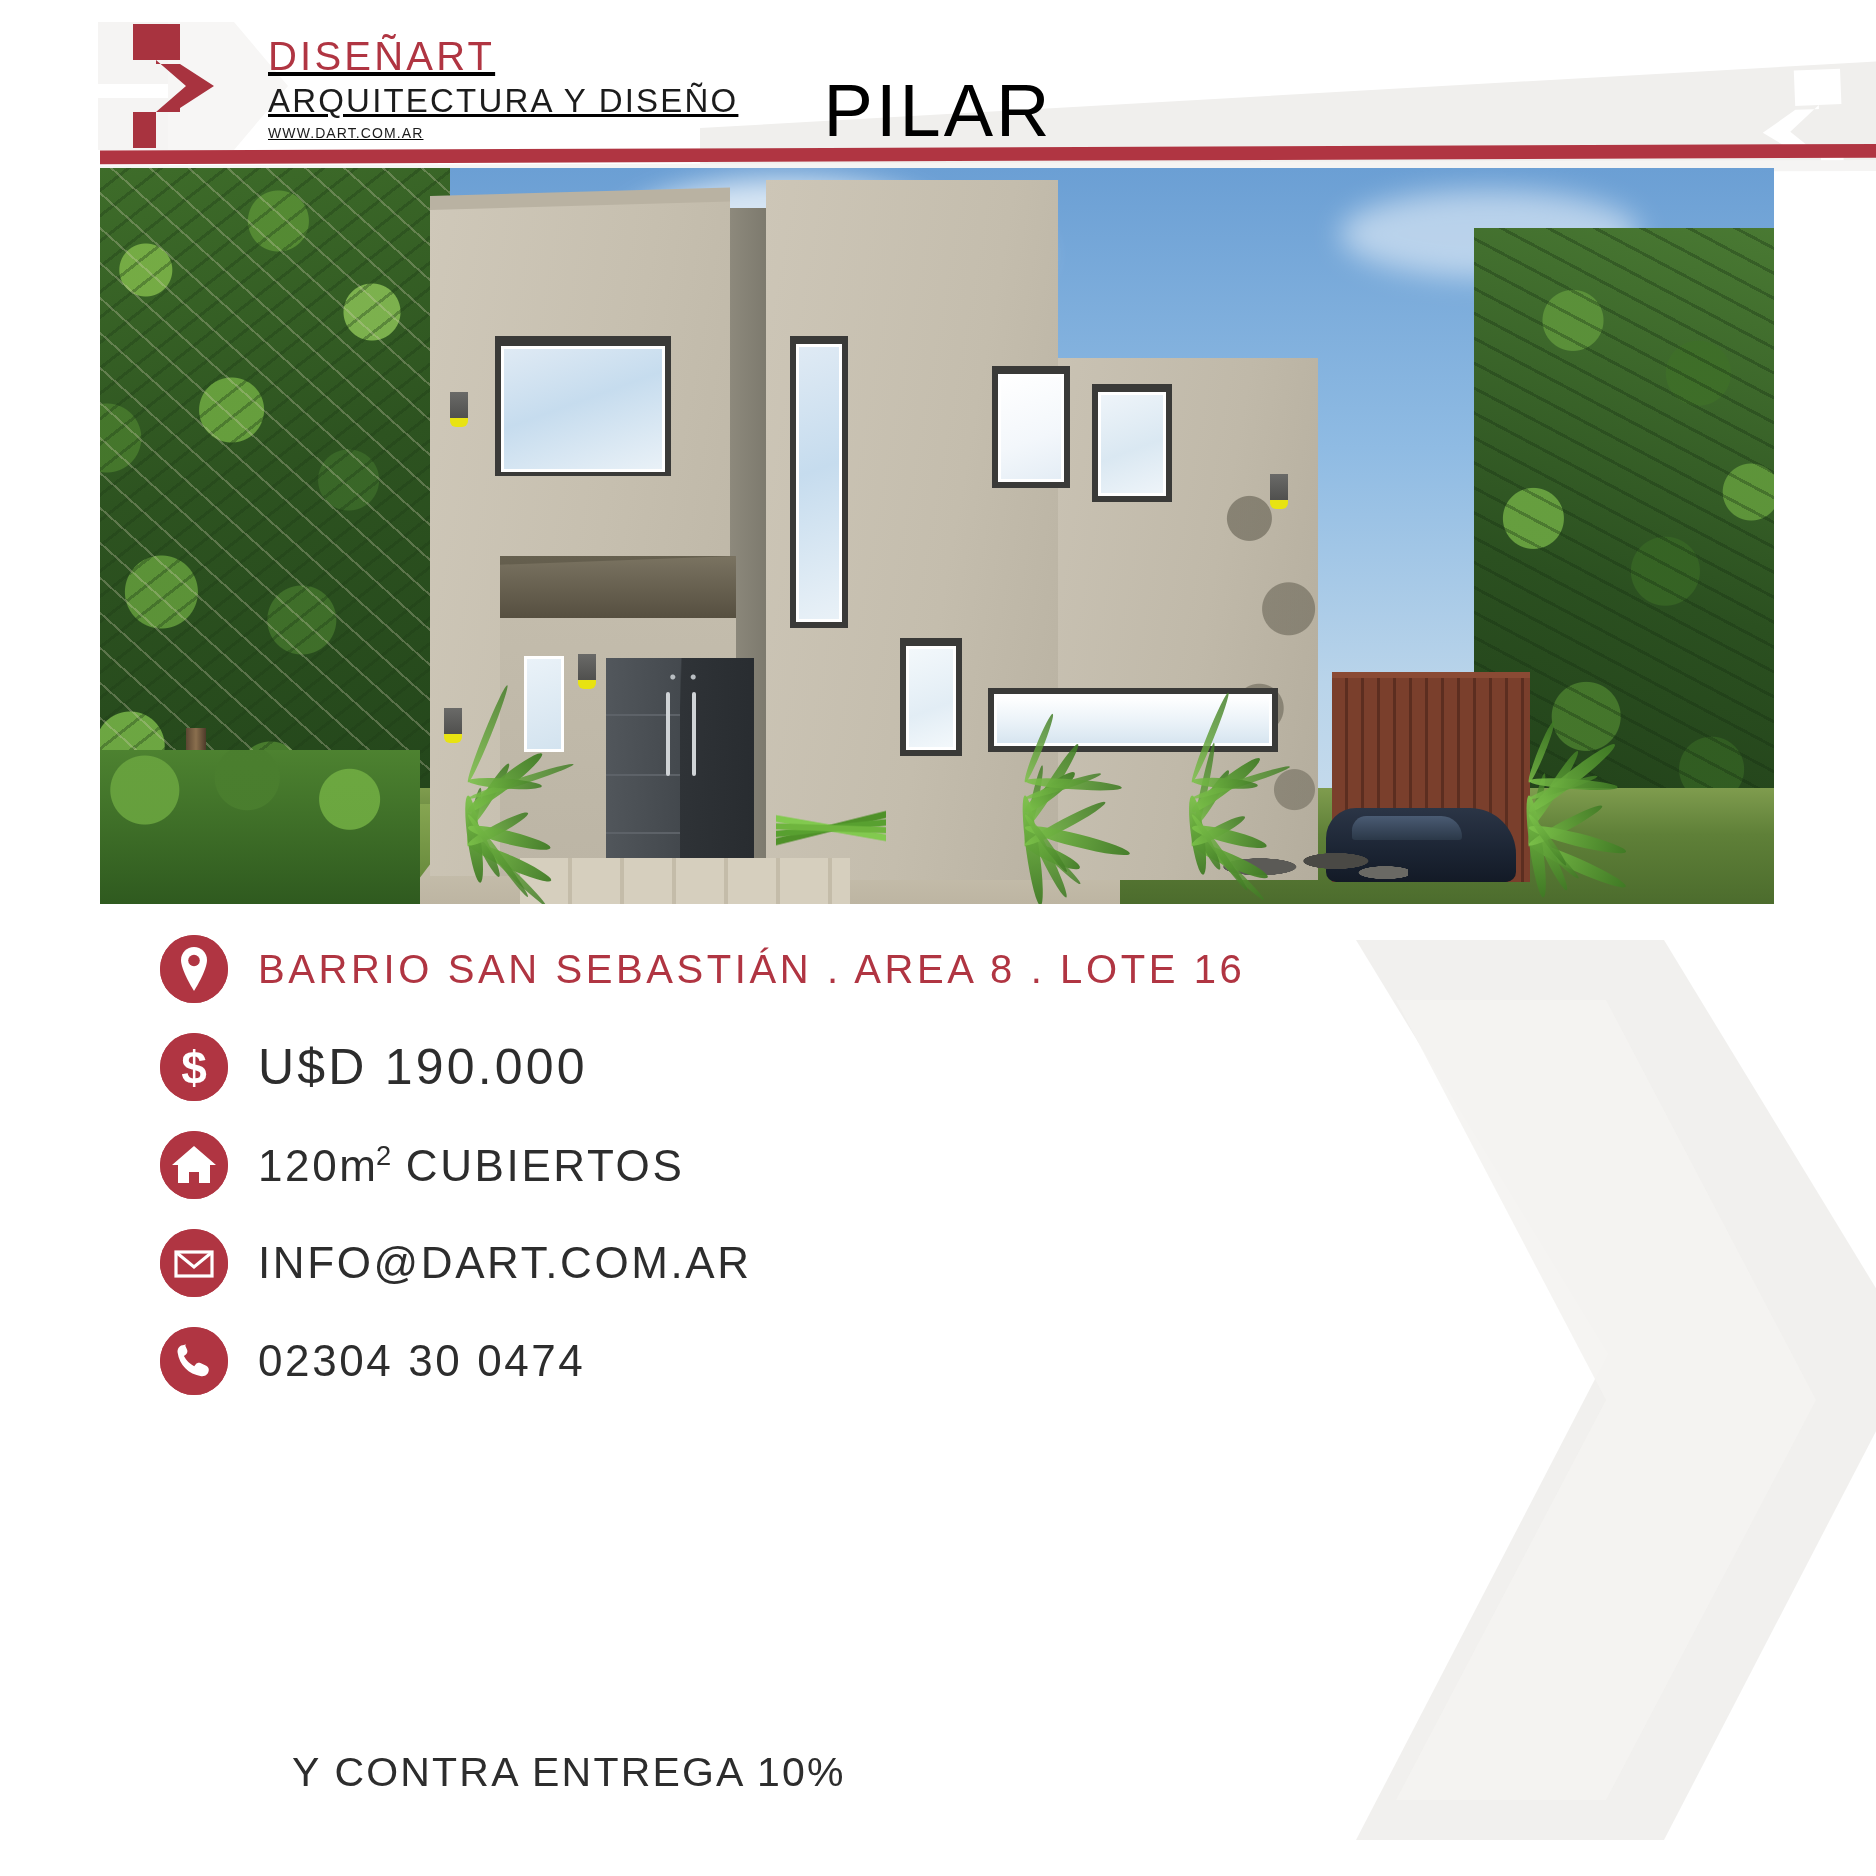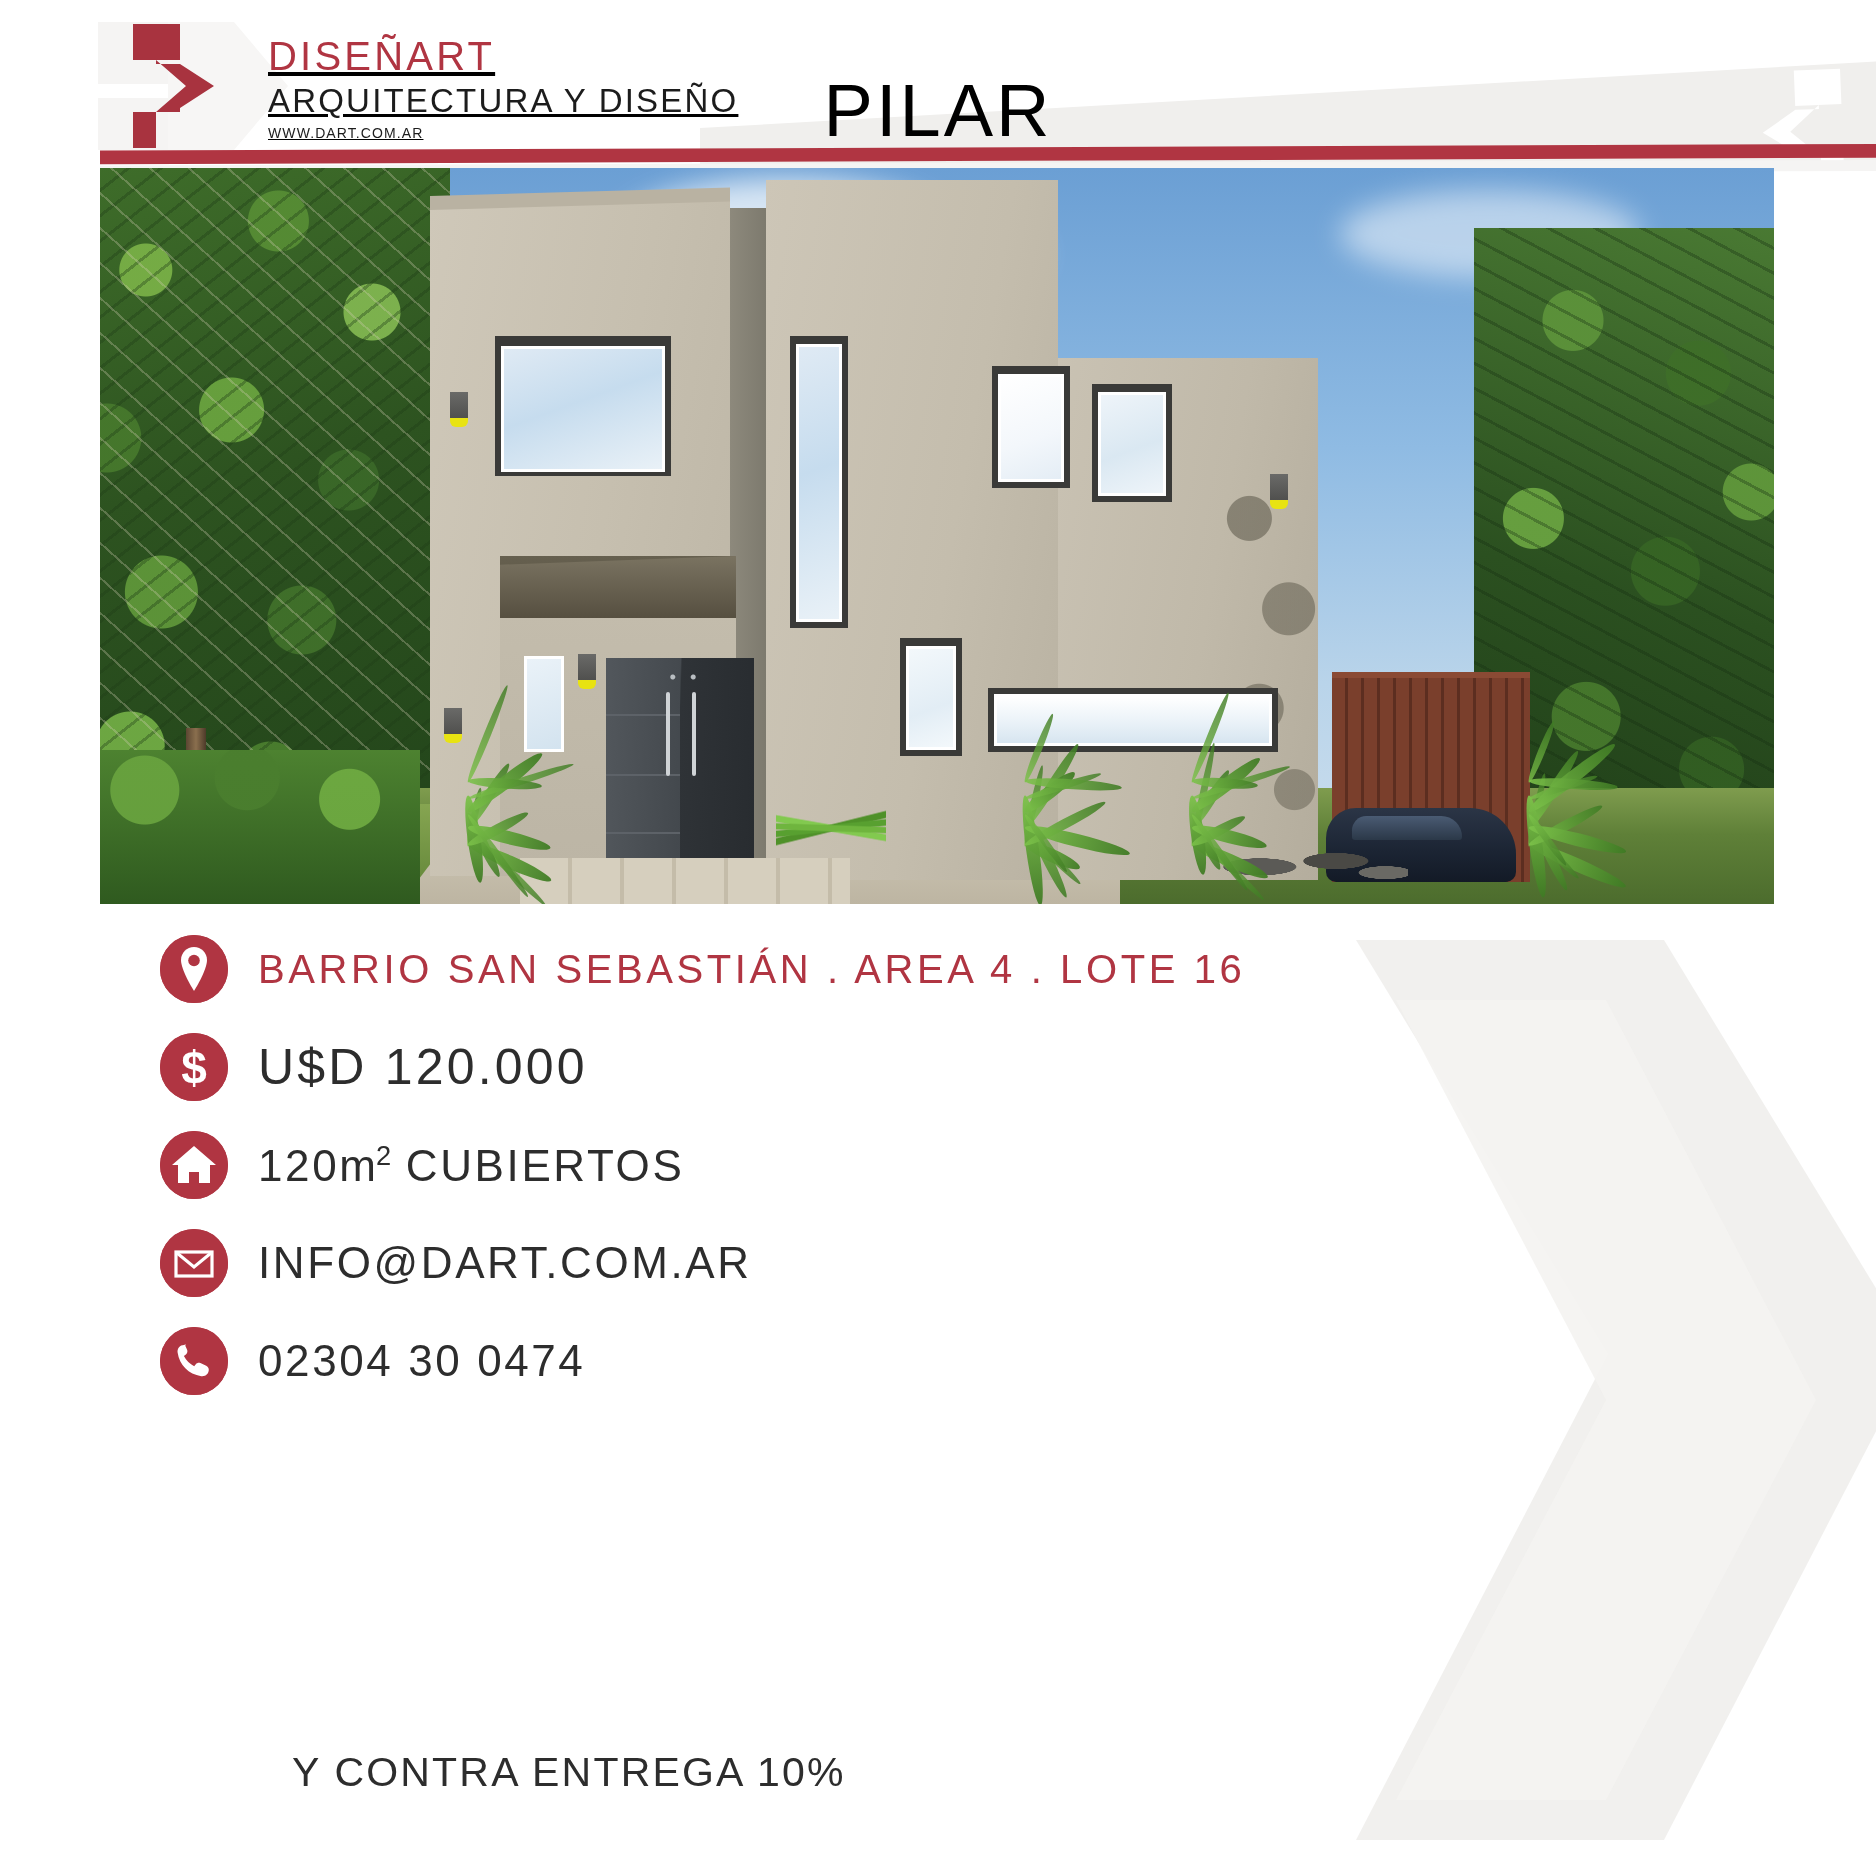--- a/index.html
+++ b/index.html
@@ -606,31 +606,31 @@
   <div class="info-list">
 
     <div class="info-row">
       <span class="badge">
         <svg viewBox="0 0 68 68" width="68" height="68">
           <circle cx="34" cy="34" r="34" fill="#b03542"></circle>
           <path d="M34 12c-7.2 0-13 5.8-13 13 0 10.4 13 31 13 31s13-20.6 13-31c0-7.2-5.8-13-13-13z" fill="#ffffff"></path>
           <circle cx="34" cy="25.5" r="5.8" fill="#b03542"></circle>
         </svg>
       </span>
-      <span class="info-text red">BARRIO SAN SEBASTIÁN . AREA 4 . LOTE 16</span>
+      <span class="info-text red">BARRIO SAN SEBASTIÁN . AREA 8 . LOTE 16</span>
     </div>
 
     <div class="info-row">
       <span class="badge">
         <svg viewBox="0 0 68 68" width="68" height="68">
           <circle cx="34" cy="34" r="34" fill="#b03542"></circle>
           <text x="34" y="51" text-anchor="middle" font-family="Liberation Sans, sans-serif" font-size="46" font-weight="700" fill="#ffffff">$</text>
         </svg>
       </span>
-      <span class="info-text price">U$D 120.000</span>
+      <span class="info-text price">U$D 190.000</span>
     </div>
 
     <div class="info-row">
       <span class="badge">
         <svg viewBox="0 0 68 68" width="68" height="68">
           <circle cx="34" cy="34" r="34" fill="#b03542"></circle>
           <path d="M34 15 L12 34 h6 v18h11V41h10v11h11V34h6z" fill="#ffffff"></path>
         </svg>
       </span>
       <span class="info-text"><span>120</span><span class="unit">m</span><span class="sup">2</span><span> CUBIERTOS</span></span>

